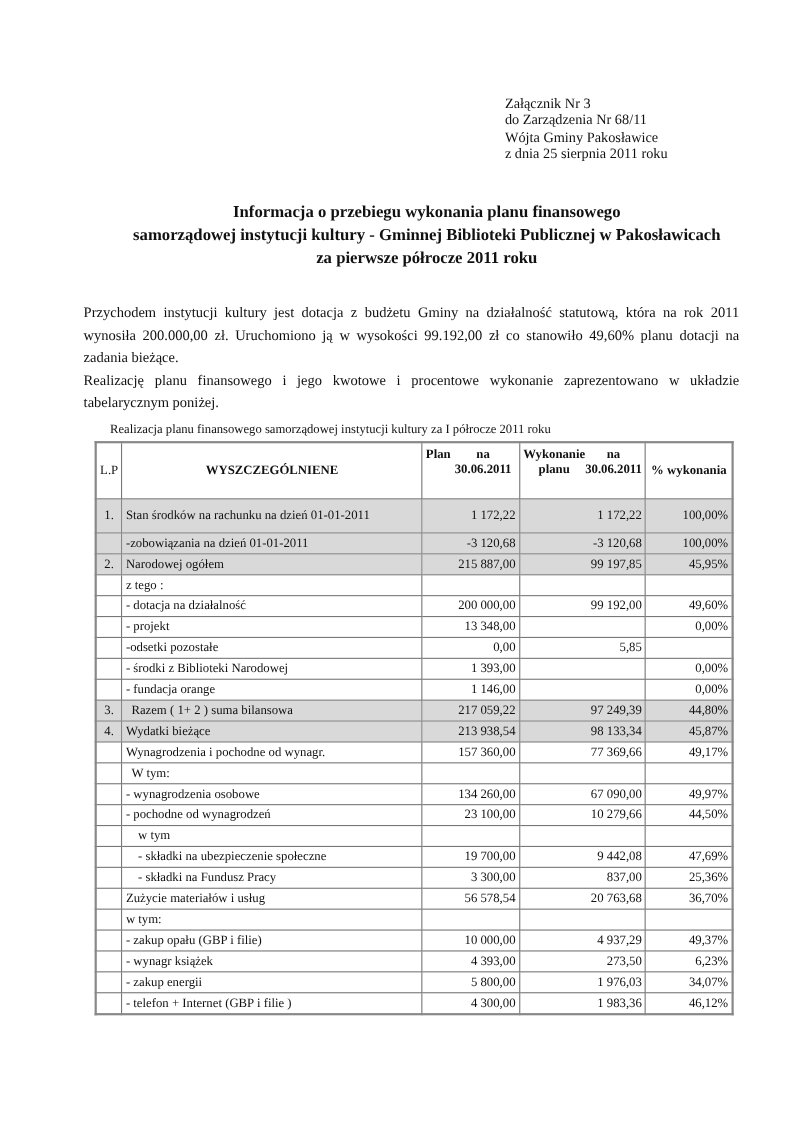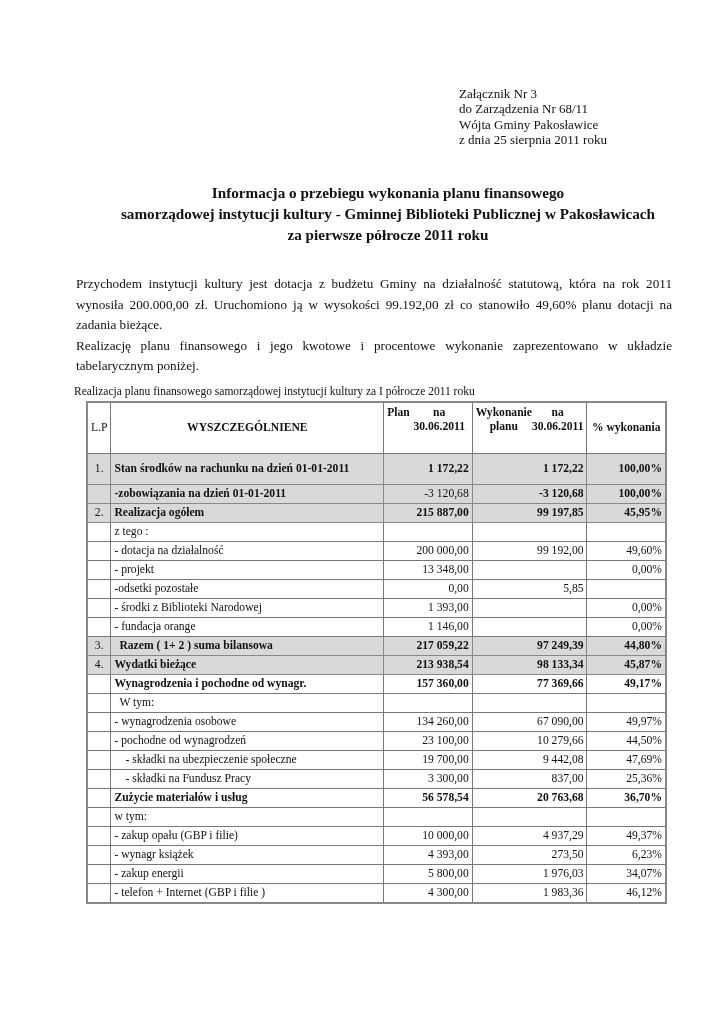--- a/index.html
+++ b/index.html
@@ -5,32 +5,32 @@
   html, body { margin: 0; padding: 0; background: #ffffff; }
   body { width: 725px; height: 1024px; position: relative; overflow: hidden;
          font-family: "Liberation Serif", "DejaVu Serif", serif; color: #111; }
   .annex { position: absolute; left: 441px; top: 86px; font-size: 13px; line-height: 15.3px; margin-left: 18px; }
   .annex div { white-space: nowrap; }
   .title { position: absolute; left: 88px; width: 600px; top: 182px; text-align: center;
            font-weight: bold; font-size: 15.2px; line-height: 21px; }
   .body-text { position: absolute; left: 76px; width: 596px; top: 274px; font-size: 13.2px;
                line-height: 20.5px; text-align: justify; }
   .body-text p { margin: 0; }
-  .caption { position: absolute; left: 74px; top: 385px; font-size: 11.5px; white-space: nowrap; }
+  .caption { position: absolute; left: 100px; top: 385px; font-size: 11.5px; white-space: nowrap; }
   table { position: absolute; left: 86px; top: 401px; width: 581px; border-collapse: collapse;
           font-size: 11.6px; border: 2px solid #888; }
   td { border: 1px solid #777; padding: 0 3px; height: 18px; line-height: 14px; vertical-align: middle; }
   col.c1 { width: 23px; } col.c2 { width: 281px; } col.c3 { width: 89px; } col.c4 { width: 108px; } col.c5 { width: 80px; }
   .hdr td { height: 50px; font-weight: bold; text-align: center; }
   .hdr td.lp { font-weight: normal; }
   .hdr .plan { display: flex; flex-direction: row; justify-content: space-between; height: 44px; }
   .gray td { background: #d9d9d9; border-color: #888; }
   .num { text-align: right; }
   .ctr { text-align: center; }
-  .b { font-weight: bold; }
+  .b { font-weight: normal; }
   .ind1 { padding-left: 8px; }
   .ind2 { padding-left: 14px; }
   .tall td { height: 30px; }
 </style>
 </head>
 <body>
 
 <div class="annex">
   <div>Załącznik Nr 3</div>
   <div>do Zarządzenia Nr 68/11</div>
@@ -88,21 +88,21 @@
       </tr>
       <tr class="gray">
         <td class="ctr"></td>
         <td class="b ">-zobowiązania na dzień 01-01-2011</td>
         <td class="num">-3 120,68</td>
         <td class="num b">-3 120,68</td>
         <td class="num b">100,00%</td>
       </tr>
       <tr class="gray">
         <td class="ctr">2.</td>
-        <td class="b ">Realizacja  ogółem</td>
+        <td class="b ">Narodowej  ogółem</td>
         <td class="num b">215 887,00</td>
         <td class="num b">99 197,85</td>
         <td class="num b">45,95%</td>
       </tr>
       <tr>
         <td class="ctr"></td>
         <td class="">z tego :</td>
         <td class="num"></td>
         <td class="num"></td>
         <td class="num"></td>
@@ -179,20 +179,27 @@
       </tr>
       <tr>
         <td class="ctr"></td>
         <td class="">- pochodne od wynagrodzeń</td>
         <td class="num">23 100,00</td>
         <td class="num">10 279,66</td>
         <td class="num">44,50%</td>
       </tr>
       <tr>
         <td class="ctr"></td>
+        <td class="ind2">w tym</td>
+        <td class="num"></td>
+        <td class="num"></td>
+        <td class="num"></td>
+      </tr>
+      <tr>
+        <td class="ctr"></td>
         <td class="ind2">- składki na ubezpieczenie społeczne</td>
         <td class="num">19 700,00</td>
         <td class="num">9 442,08</td>
         <td class="num">47,69%</td>
       </tr>
       <tr>
         <td class="ctr"></td>
         <td class="ind2">- składki na Fundusz Pracy</td>
         <td class="num">3 300,00</td>
         <td class="num">837,00</td>

